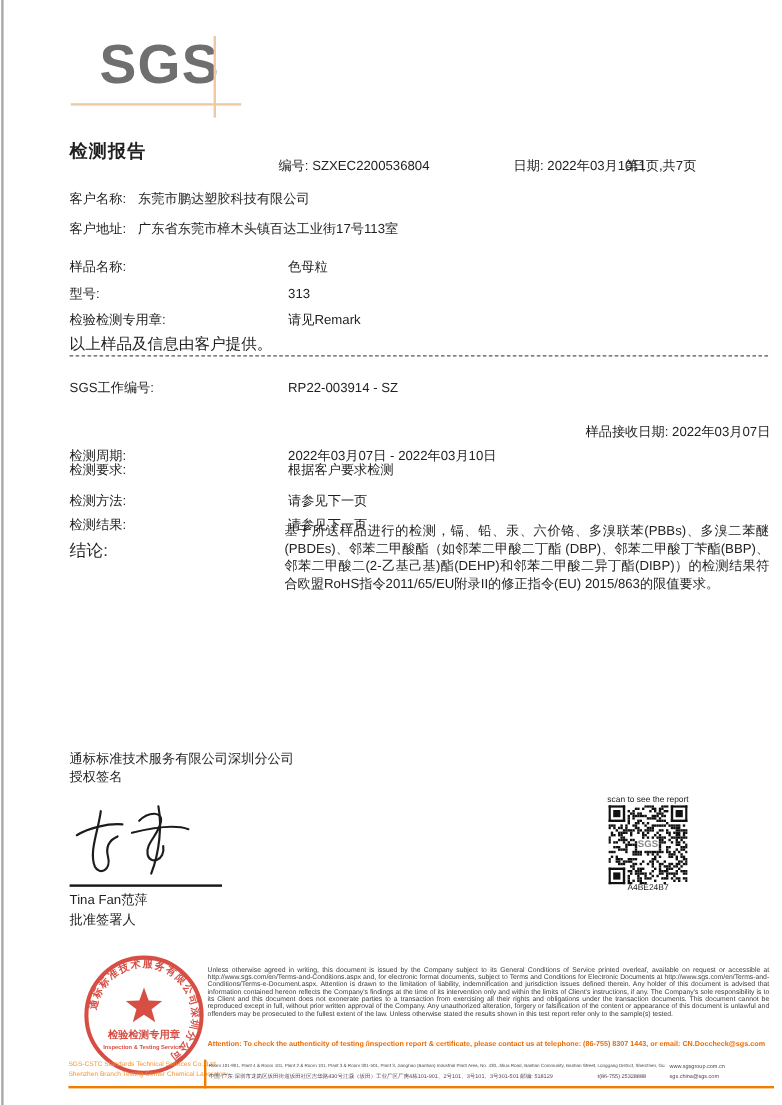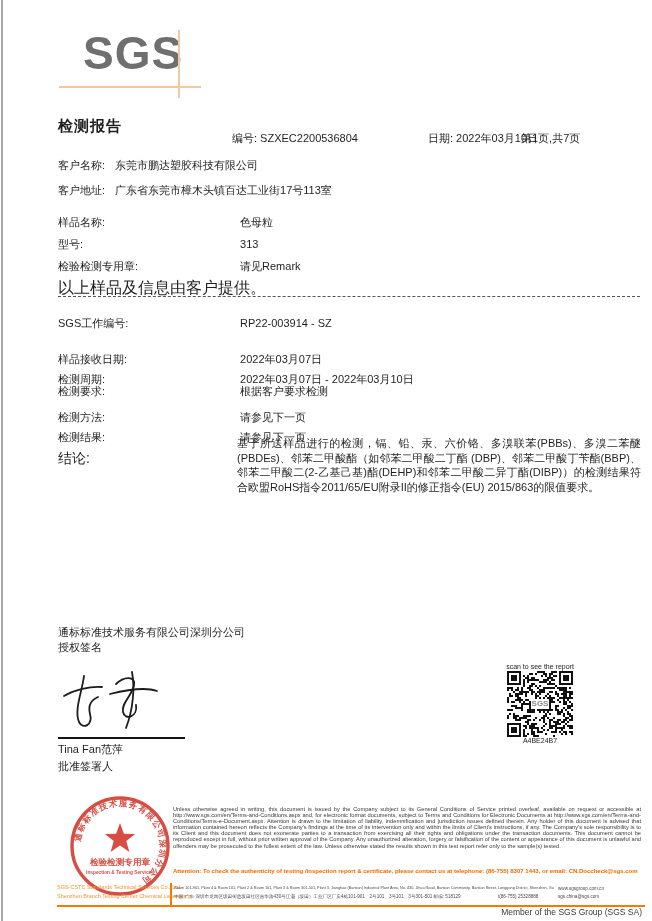--- a/index.html
+++ b/index.html
@@ -12,21 +12,21 @@
   .logo-hline{left:59px;top:86px;width:142px;height:2px;background:#edcaa2;}
   .logo-vline{left:178px;top:30px;width:2px;height:68px;background:#edcaa2;}
   
   .doc-title{left:58px;top:117px;font-size:15px;font-weight:bold;letter-spacing:1px;}
   .hdr{font-size:11px;top:131px;}
   
   .row{position:absolute;left:58px;width:584px;font-size:11px;white-space:nowrap;}
   .row .lbl{display:inline-block;}
   .w-client .lbl{width:54px;}
   .w-job .lbl{width:179px;}
-  .note{left:58px;font-size:16px;}
+  .note{left:58px;font-size:13px;}
   .dashline{left:58px;top:296px;width:582px;height:0;border-top:1.6px dashed #555;}
   .conclusion{left:237px;top:436px;width:404px;font-size:11px;line-height:14.6px;text-align:justify;}
   .conclusion-lbl{left:58px;top:450px;font-size:14px;}
   
   .sig-company{left:58px;top:625px;font-size:11px;}
   .sig-auth{left:58px;top:640px;font-size:11px;}
   .sig-svg{left:60px;top:660px;}
   .sig-line{left:58px;top:737px;width:127px;height:2px;background:#151515;}
   .sig-name{left:58px;top:742px;font-size:11px;}
   .sig-role{left:58px;top:759px;font-size:11px;}
@@ -88,21 +88,21 @@
     <span>请见Remark</span>
   </div>
   <div class="abs note" style="top:278px;">以上样品及信息由客户提供。</div>
 
   <div class="abs dashline"></div>
 
   <div class="row w-job" style="top:316px;">
     <span class="lbl">SGS工作编号:</span>
     <span>RP22-003914 - SZ</span>
   </div>
-  <div class="row w-job" style="top:352px;">
+  <div class="row w-job" style="top:352px;text-align:right;">
     <span class="lbl">样品接收日期:</span>
     <span>2022年03月07日</span>
   </div>
   <div class="row w-job" style="top:372px;">
     <span class="lbl">检测周期:</span>
     <span>2022年03月07日 - 2022年03月10日</span>
   </div>
   <div class="row w-job" style="top:384px;">
     <span class="lbl">检测要求:</span>
     <span>根据客户要求检测</span>
@@ -564,14 +564,13 @@
   <div class="abs attention">Attention: To check the authenticity of testing /inspection report &amp; certificate, please contact us at telephone: (86-755) 8307 1443, or email: CN.Doccheck@sgs.com</div>
 
   <div class="abs addr-vline"></div>
   <div class="abs addr-en">Room 101-901, Plant 4 &amp; Room 101, Plant 2 &amp; Room 101, Plant 3 &amp; Room 301-501, Plant 3, Jianghao (Bantian) Industrial Plant Area, No. 430, Jihua Road, Bantian Community, Bantian Street, Longgang District, Shenzhen, Guangdong, China 518129</div>
   <div class="abs addr-web">www.sgsgroup.com.cn</div>
   <div class="abs addr-cn">中国·广东·深圳市龙岗区坂田街道坂田社区吉华路430号江灏（坂田）工业厂区厂房4栋101-901、2号101、3号101、3号301-501 邮编: 518129</div>
   <div class="abs addr-phone">t(86-755) 25328888</div>
   <div class="abs addr-mail">sgs.china@sgs.com</div>
 
   <div class="abs foot-hline"></div>
-  <div class="abs member">Member of the SGS Group (SGS SA)</div>
 </div>
 
 </body></html>

